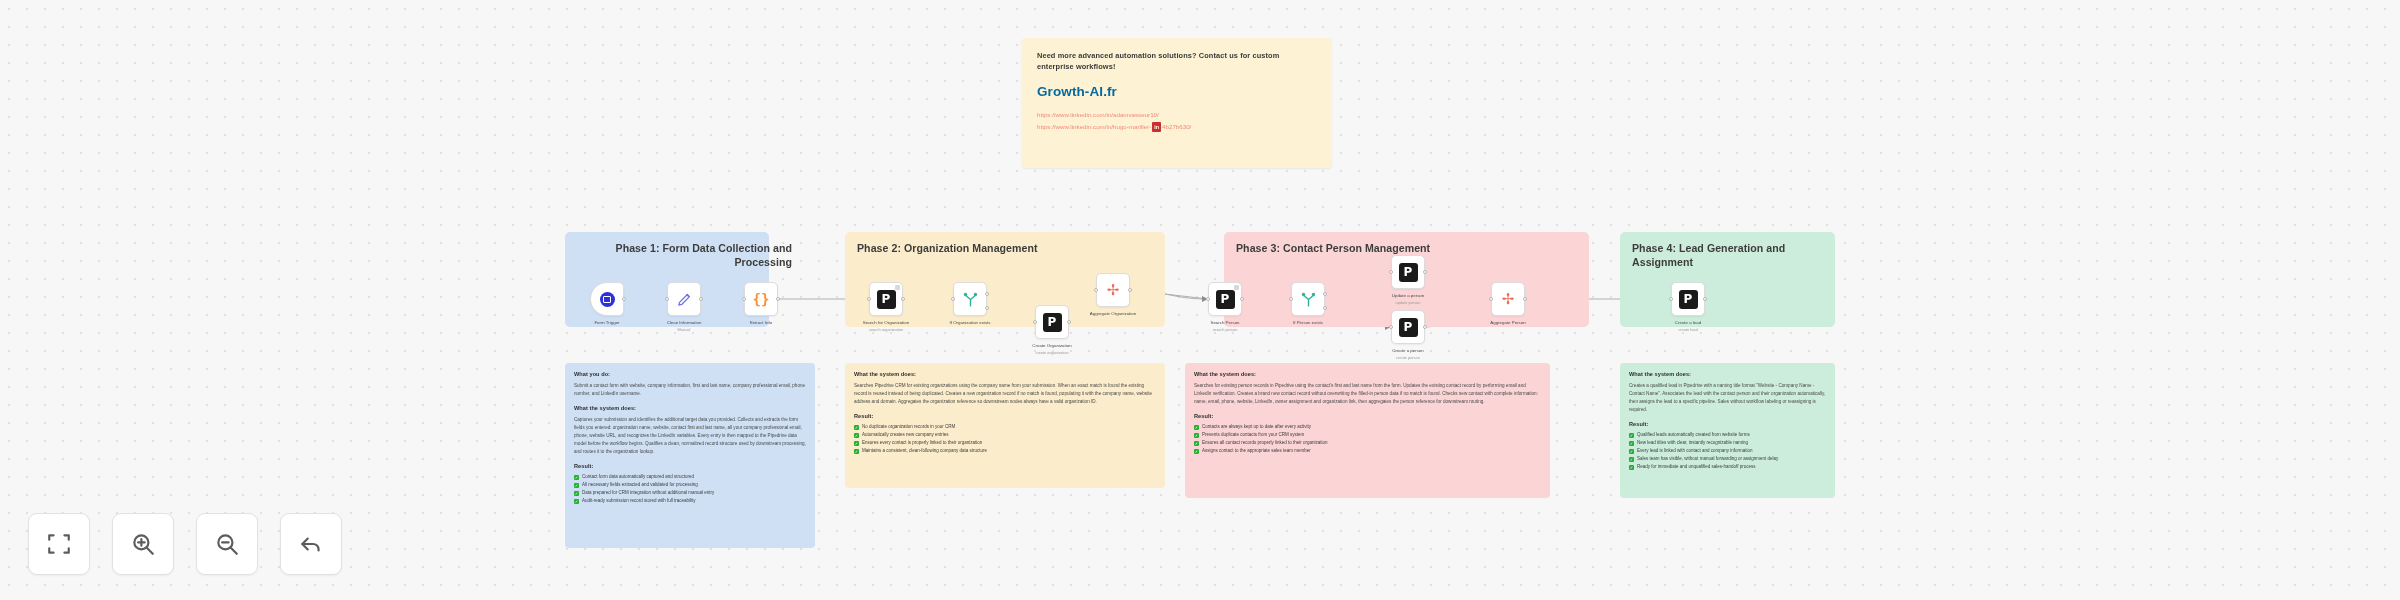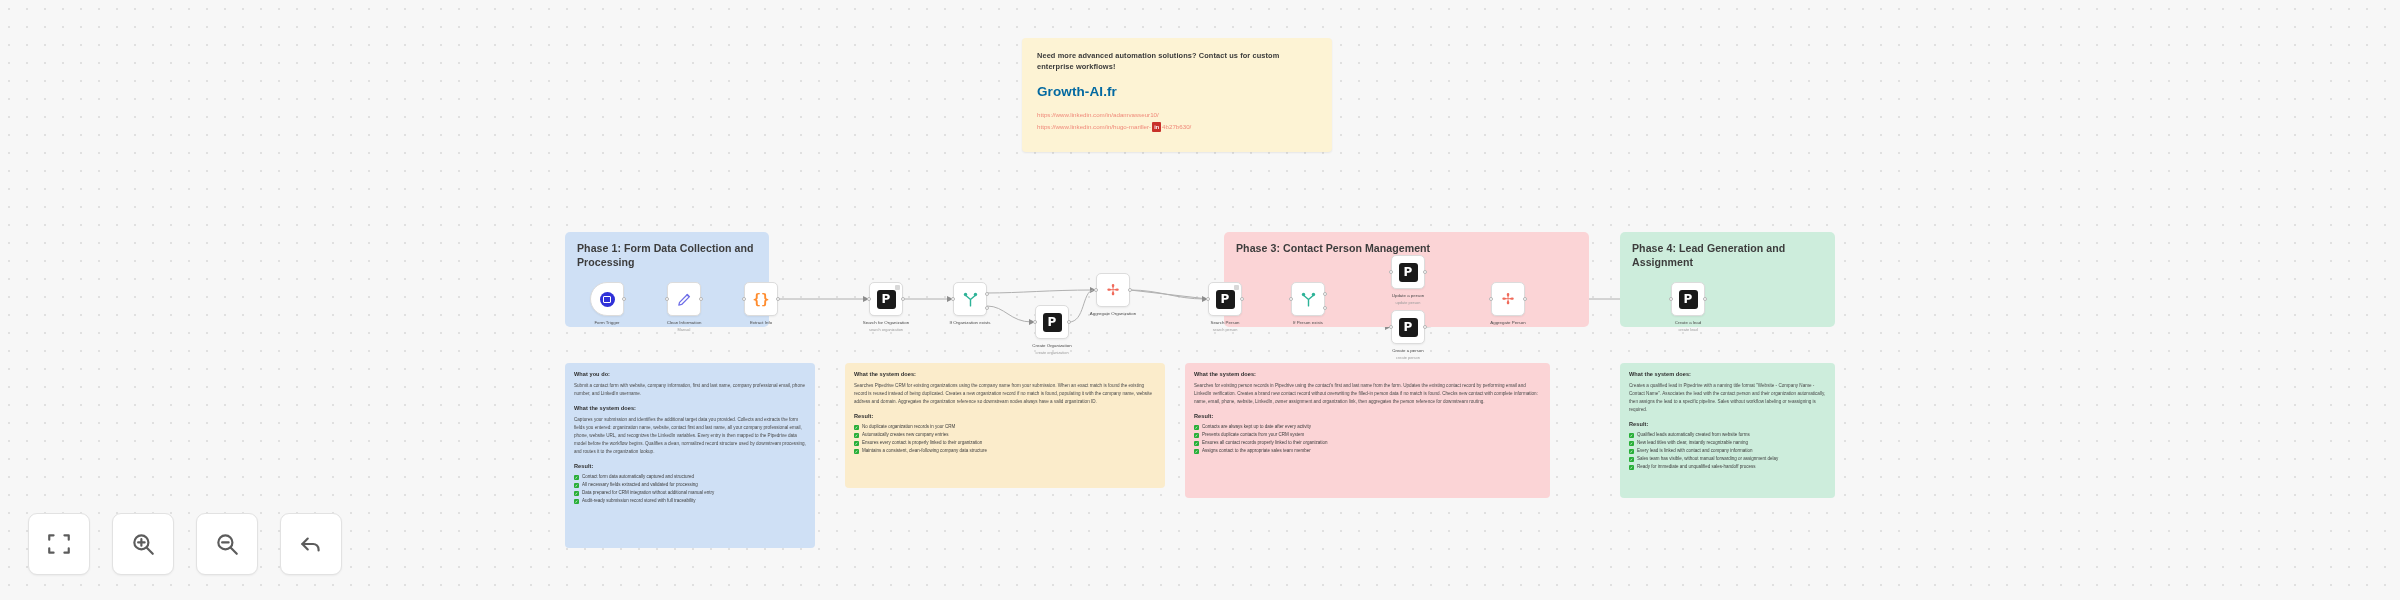--- a/index.html
+++ b/index.html
@@ -15,21 +15,21 @@
     width: 2400px; height: 600px;
     background-color: #f7f7f7;
     background-image: radial-gradient(circle, #e0e0e0 1px, transparent 1px);
     background-size: 18px 18px;
   }
 
   
   .top-note {
     position: absolute;
     left: 1022px; top: 38px;
-    width: 310px; height: 114px;
+    width: 310px; height: 130px;
     background: #fdf3d4;
     border-radius: 4px;
     padding: 13px 15px;
     box-shadow: 0 1px 2px rgba(0,0,0,.07);
   }
   .top-note .tn-head {
     font-size: 7.4px; font-weight: bold; color: #3a3a3a;
     line-height: 1.45; letter-spacing: .1px;
   }
   .top-note .tn-brand {
@@ -57,21 +57,21 @@
     border-radius: 5px;
   }
   .phase-title {
     position: absolute;
     left: 12px; top: 9px;
     font-size: 10.6px; font-weight: bold;
     color: #3c3c3c; line-height: 1.35;
     letter-spacing: .05px;
     width: 215px;
   }
-  .p1 { left: 565px; top: 232px; width: 204px; height: 95px; background: #cfe0f5; }
+  .p1 { left: 565px; top: 232px; width: 204px; height: 95px; background: #cfe0f5; text-align: right; }
   .p2 { left: 845px; top: 232px; width: 320px; height: 95px; background: #fbeccb; }
   .p3 { left: 1185px; top: 232px; width: 365px; height: 95px; background: #fbd4d6; margin-left: 39px; }
   .p4 { left: 1620px; top: 232px; width: 215px; height: 95px; background: #cdeddc; }
 
   
   .desc {
     position: absolute;
     border-radius: 4px;
     padding: 8px 9px;
     overflow: hidden;
@@ -290,20 +290,23 @@
 
   <div class="node" style="left:744px; top:282px;">
     <span class="port in"></span>
     <span class="port out"></span>
     <span class="ico-code">{}</span>
     <span class="node-label">
       <span>Extract Info</span>
     </span>
   </div>
 
+  <div class="phase p2">
+    <div class="phase-title" style="width:290px;">Phase 2: Organization Management</div>
+  </div>
 
   <div class="node" style="left:869px; top:282px;">
     <span class="port in"></span>
     <span class="port out"></span>
     <span class="badge-tri"></span>
     <span class="ico-pipedrive">P</span>
     <span class="node-label">
       <span>Search for Organization</span>
       <span class="node-sub">search organization</span>
     </span>

